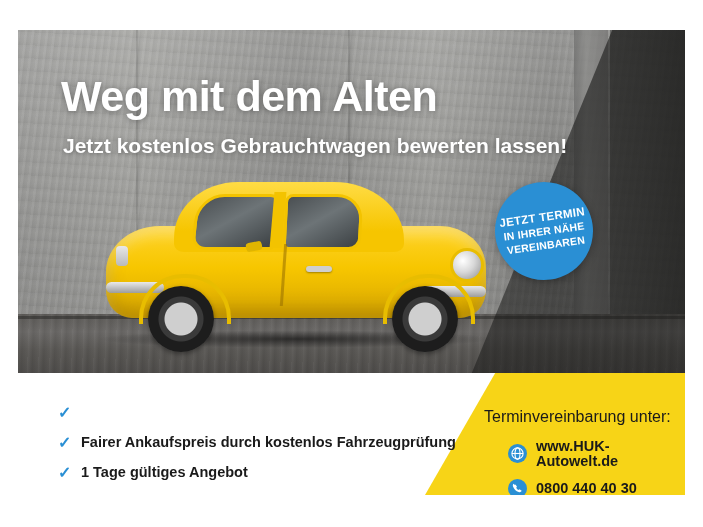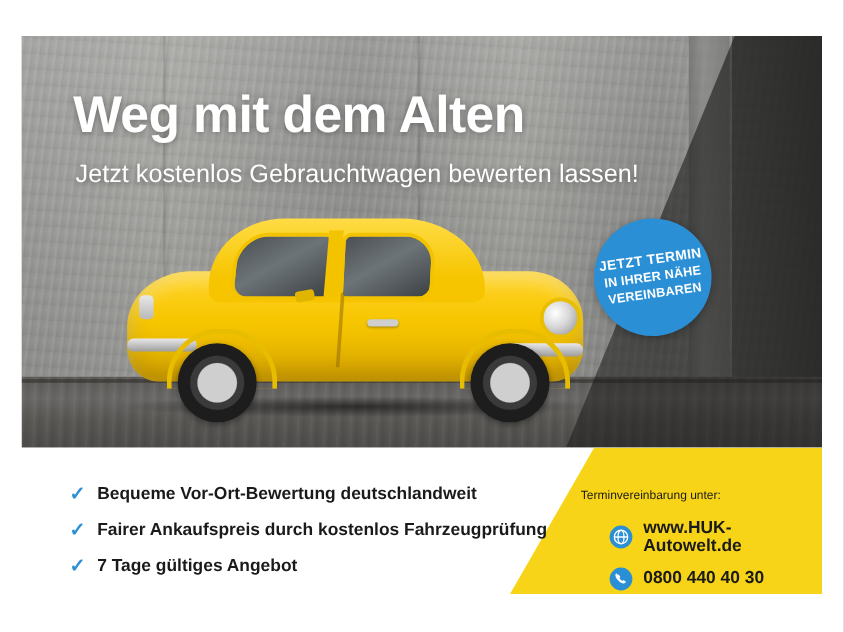--- a/index.html
+++ b/index.html
@@ -25,21 +25,21 @@
   }
 
   
   .photo {
     position: absolute;
     left: 0;
     top: 0;
     width: 667px;
     height: 343px;
     overflow: hidden;
-    background: #404040;
+    background: #0369a1;
   }
   
   .wall {
     position: absolute;
     left: 0; top: 0;
     width: 667px; height: 288px;
     background:
       linear-gradient(180deg, rgba(255,255,255,0.10) 0%, rgba(0,0,0,0.00) 40%, rgba(0,0,0,0.10) 100%),
       linear-gradient(90deg, #9b9b99 0%, #a5a5a2 18%, #8f8f8d 42%, #a0a09d 62%, #8a8a88 80%, #979795 100%);
   }
@@ -112,21 +112,21 @@
     line-height: 1;
     text-shadow: 0 1px 6px rgba(0,0,0,0.35);
     white-space: nowrap;
   }
   .subhead {
     position: absolute;
     left: 45px;
     top: 105px;
     color: #ffffff;
     font-size: 21px;
-    font-weight: normal;
+    font-weight: bold;
     line-height: 1;
     text-shadow: 0 1px 5px rgba(0,0,0,0.35);
     white-space: nowrap;
   }
 
   
   .badge {
     position: absolute;
     left: 477px;
     top: 152px;
@@ -318,21 +318,21 @@
     line-height: 1;
   }
 
   .contact {
     position: absolute;
     left: 466px;
     top: 36px;
     width: 200px;
   }
   .contact-title {
-    font-size: 10px;
+    font-size: 16px;
     color: #1a1a1a;
     line-height: 1;
     margin-bottom: 14px;
   }
   .contact-row {
     display: flex;
     align-items: center;
     margin-bottom: 11px;
     padding-left: 24px;
   }
@@ -398,29 +398,28 @@
       <div class="badge-l3">VEREINBAREN</div>
     </div>
   </div>
 
   <div class="bottom">
     <div class="yellow-panel"></div>
 
     <div class="bullets">
       <div class="bullet">
         <span class="check">✓</span>
-        <span class="bullet-text">Bequeme Vor-Ort-Bewertung deutschlandweit</span>
       </div>
       <div class="bullet">
         <span class="check">✓</span>
         <span class="bullet-text">Fairer Ankaufspreis durch kostenlos Fahrzeugprüfung</span>
       </div>
       <div class="bullet">
         <span class="check">✓</span>
-        <span class="bullet-text">7 Tage gültiges Angebot</span>
+        <span class="bullet-text">1 Tage gültiges Angebot</span>
       </div>
     </div>
 
     <div class="contact">
       <div class="contact-title">Terminvereinbarung unter:</div>
 
       <div class="contact-row">
         <span class="ico">
           <svg width="13" height="13" viewBox="0 0 13 13">
             <circle cx="6.5" cy="6.5" r="5.6" fill="none" stroke="#ffffff" stroke-width="1.1"></circle>

